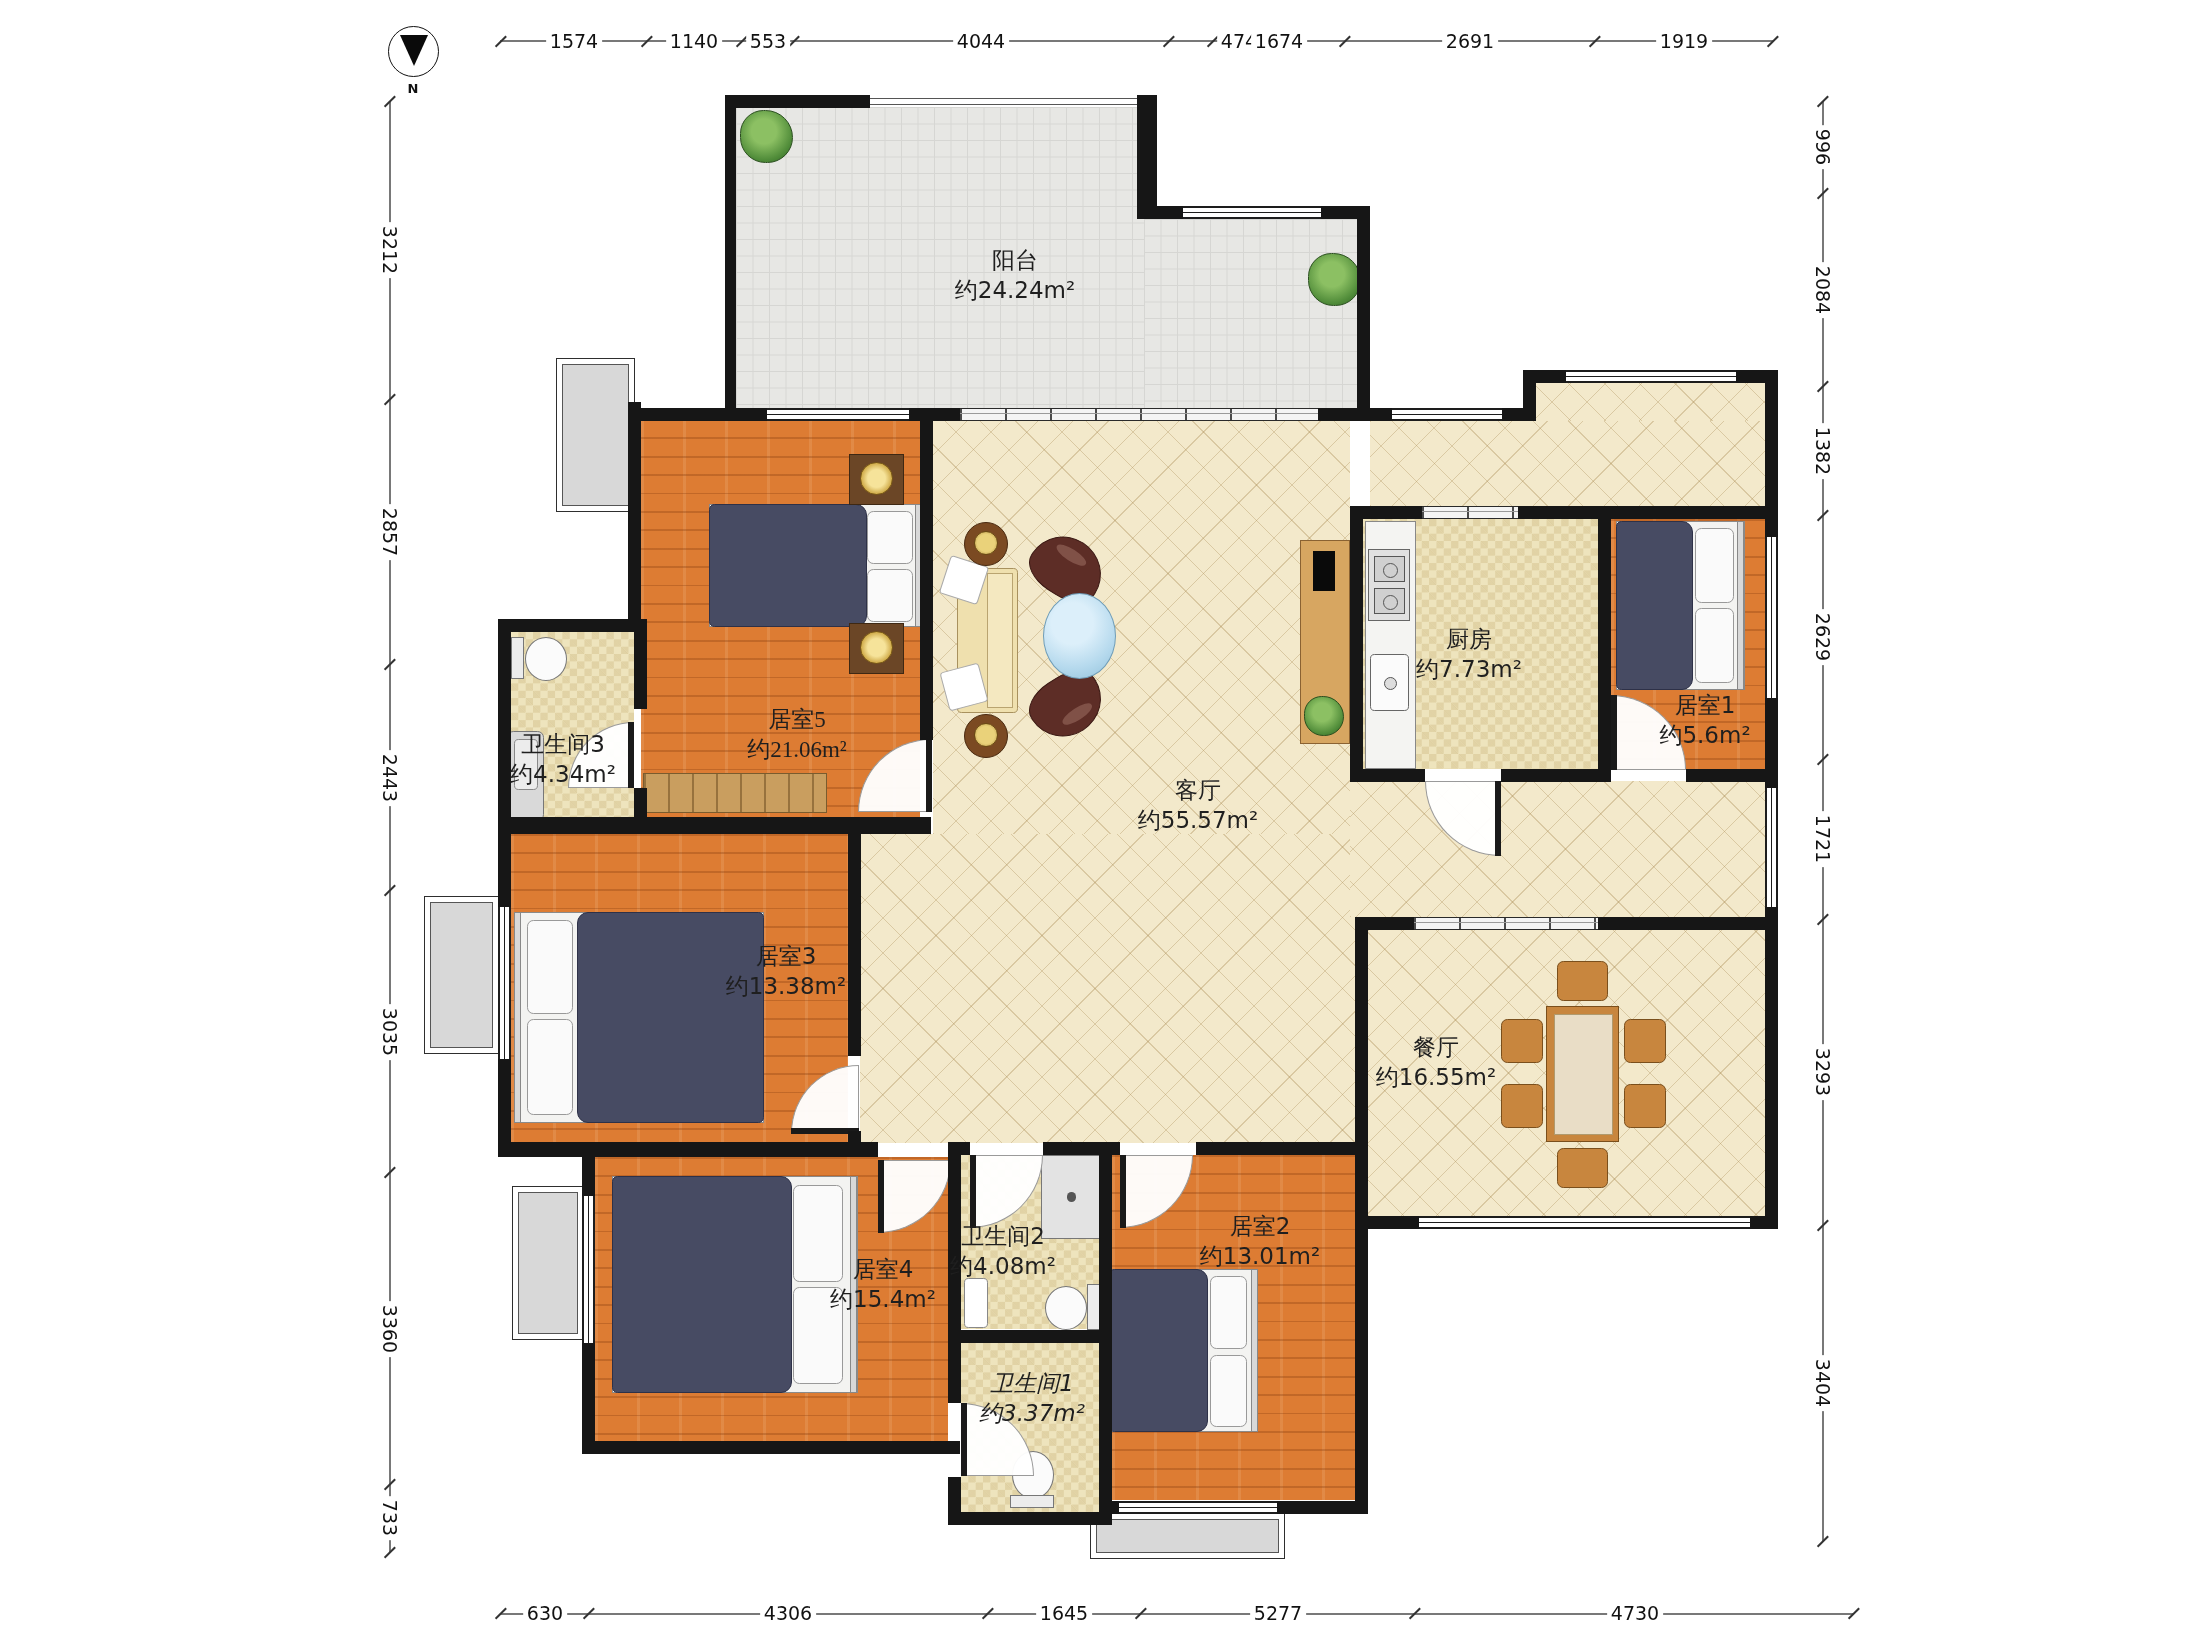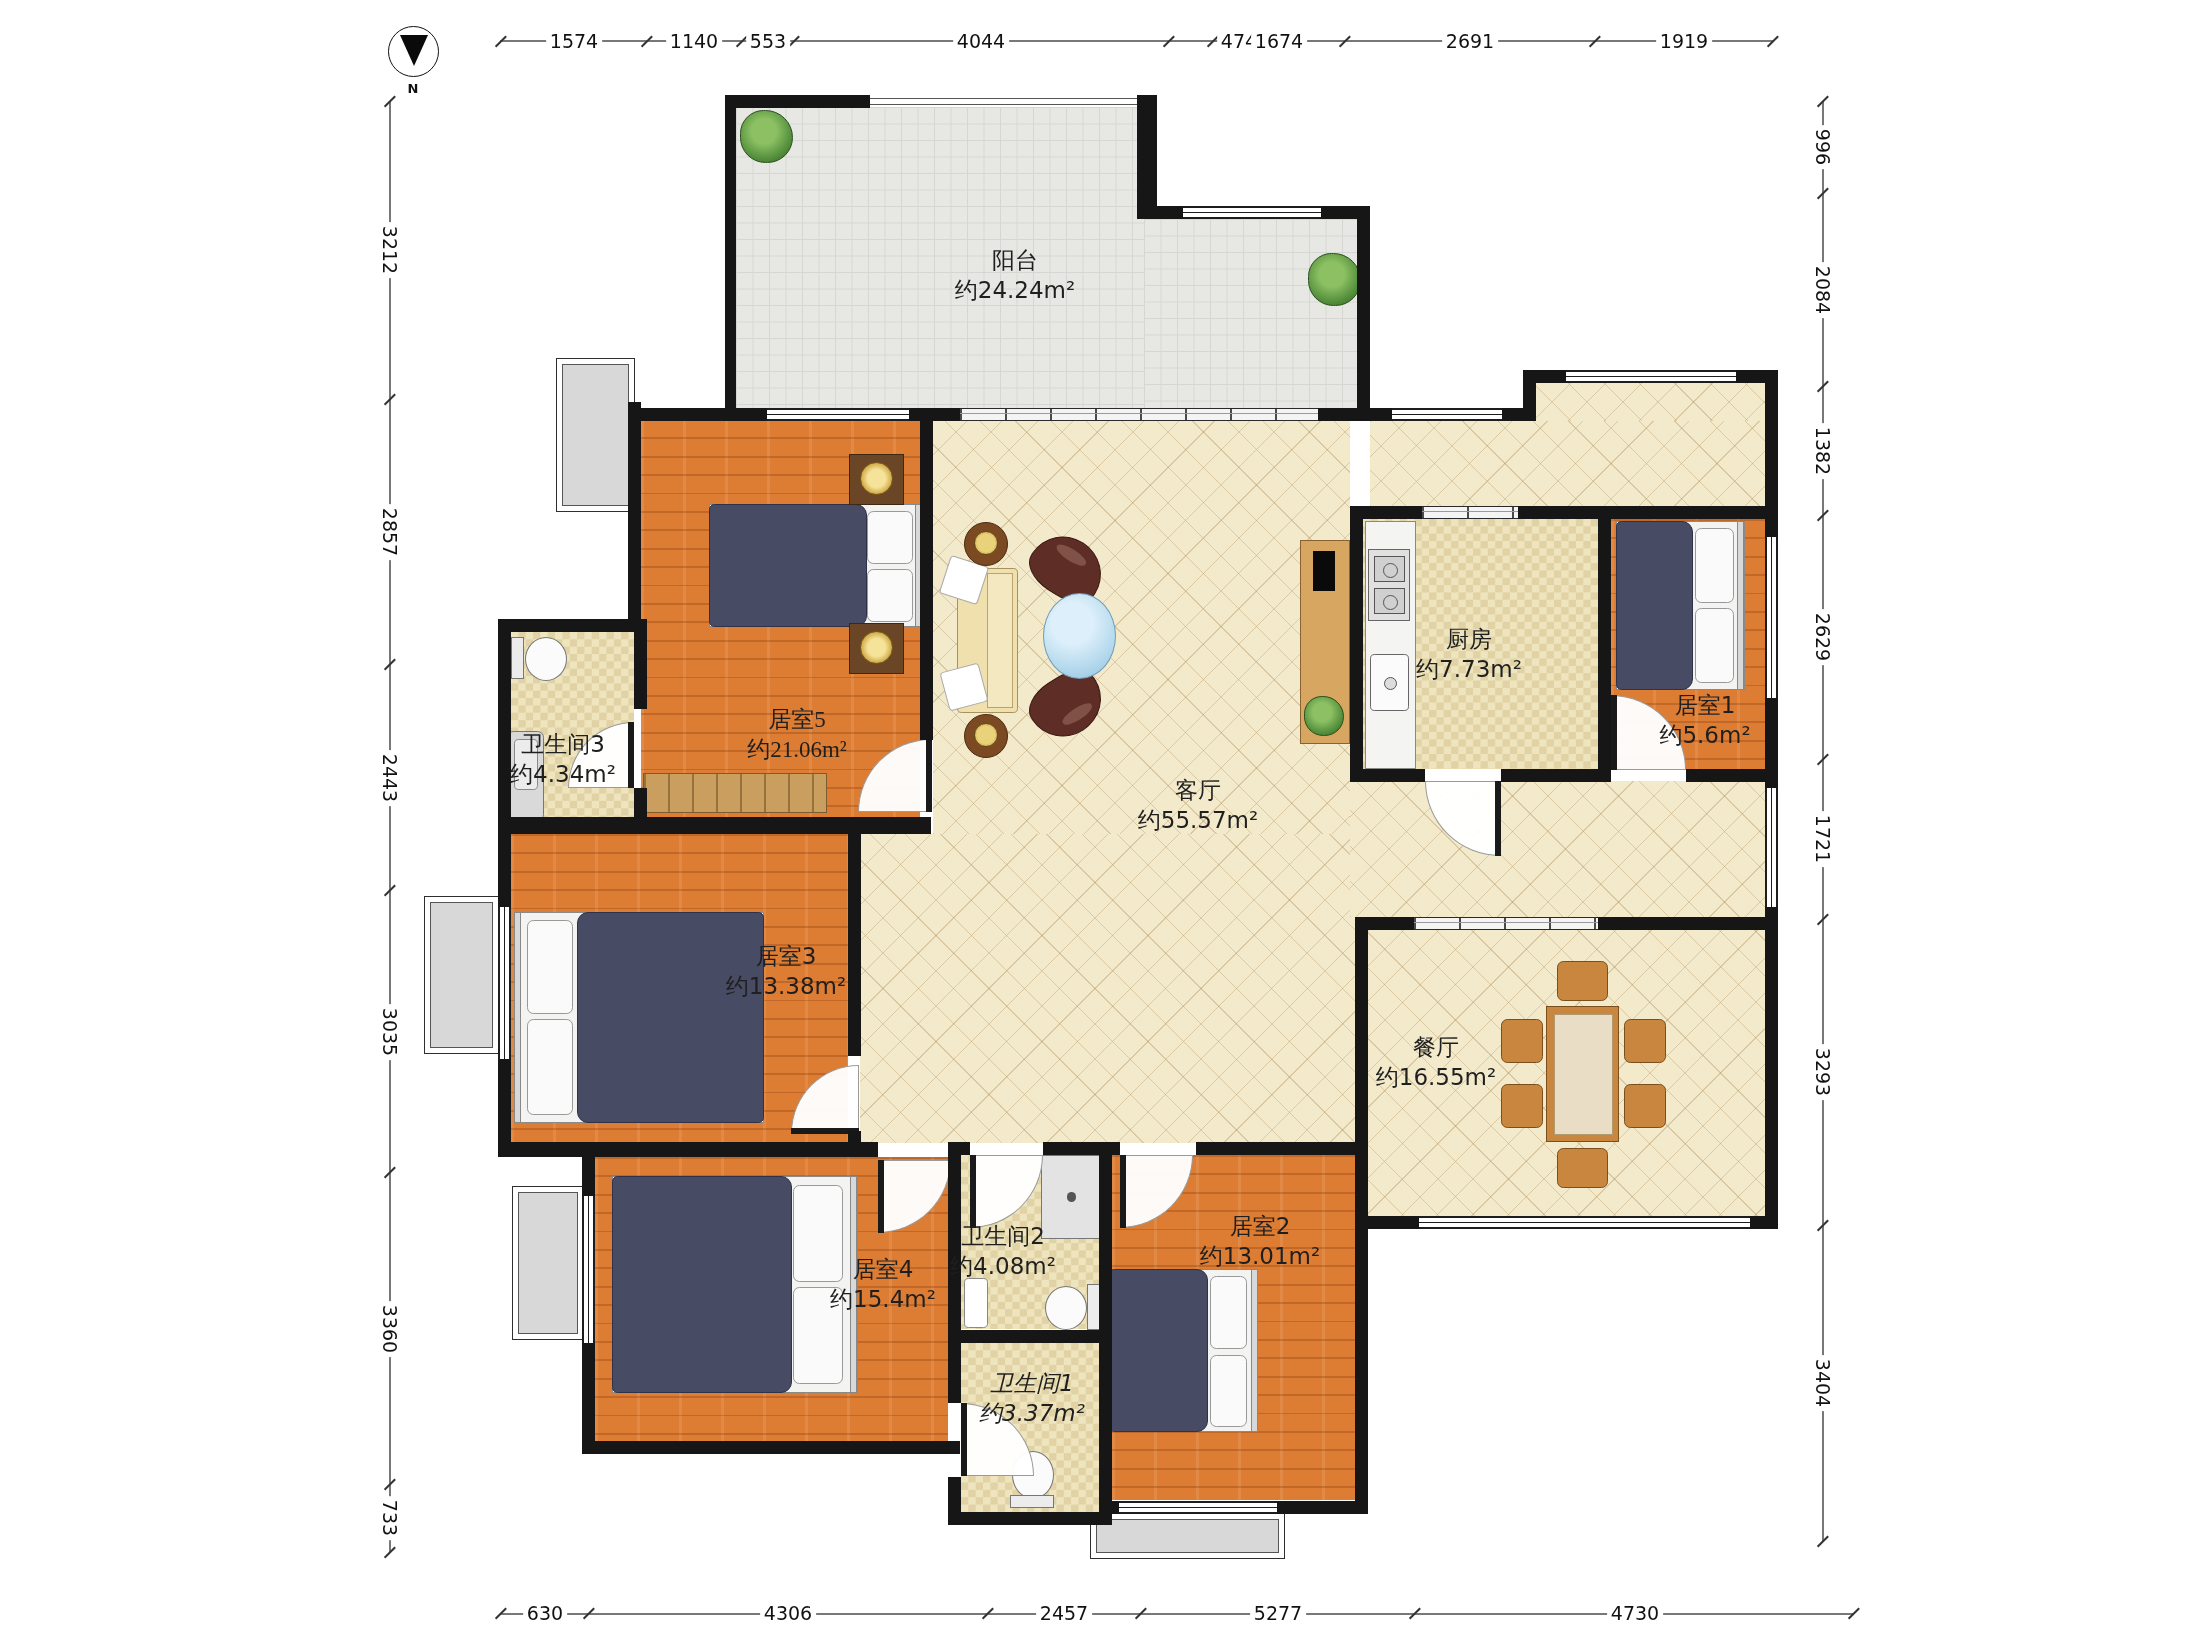--- a/index.html
+++ b/index.html
@@ -388,21 +388,21 @@
   <span class="dim" style="left:694px;top:41px;">1140</span>
   <span class="dim" style="left:768px;top:41px;">553</span>
   <span class="dim" style="left:981px;top:41px;">4044</span>
   <span class="dim" style="left:1191px;top:41px;margin-left:48px;">474</span>
   <span class="dim" style="left:1279px;top:41px;">1674</span>
   <span class="dim" style="left:1470px;top:41px;">2691</span>
   <span class="dim" style="left:1684px;top:41px;">1919</span>
 
   <span class="dim" style="left:545px;top:1613px;">630</span>
   <span class="dim" style="left:788px;top:1613px;">4306</span>
-  <span class="dim" style="left:1064px;top:1613px;">2457</span>
+  <span class="dim" style="left:1064px;top:1613px;">1645</span>
   <span class="dim" style="left:1278px;top:1613px;">5277</span>
   <span class="dim" style="left:1635px;top:1613px;">4730</span>
 
   <span class="dim v" style="left:390px;top:250px;">3212</span>
   <span class="dim v" style="left:390px;top:532px;">2857</span>
   <span class="dim v" style="left:390px;top:778px;">2443</span>
   <span class="dim v" style="left:390px;top:1032px;">3035</span>
   <span class="dim v" style="left:390px;top:1329px;">3360</span>
   <span class="dim v" style="left:390px;top:1518px;">733</span>
 

